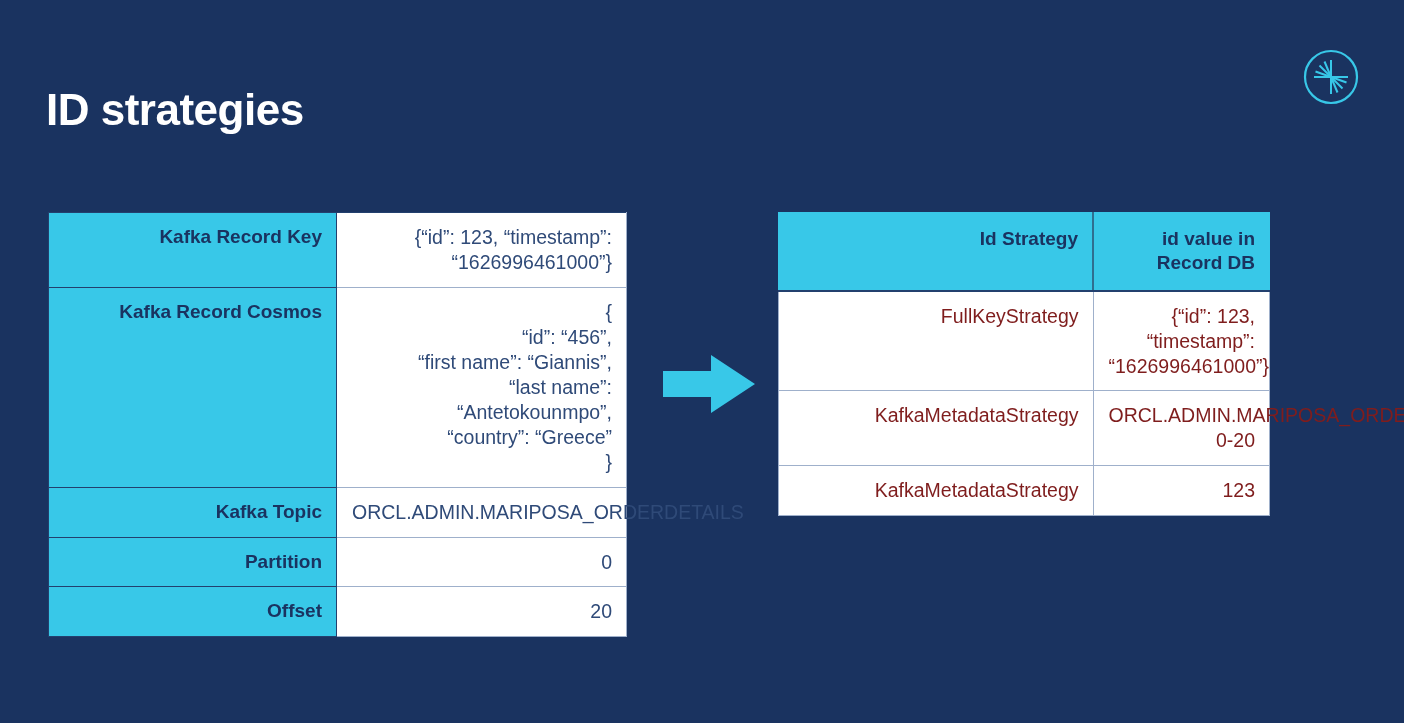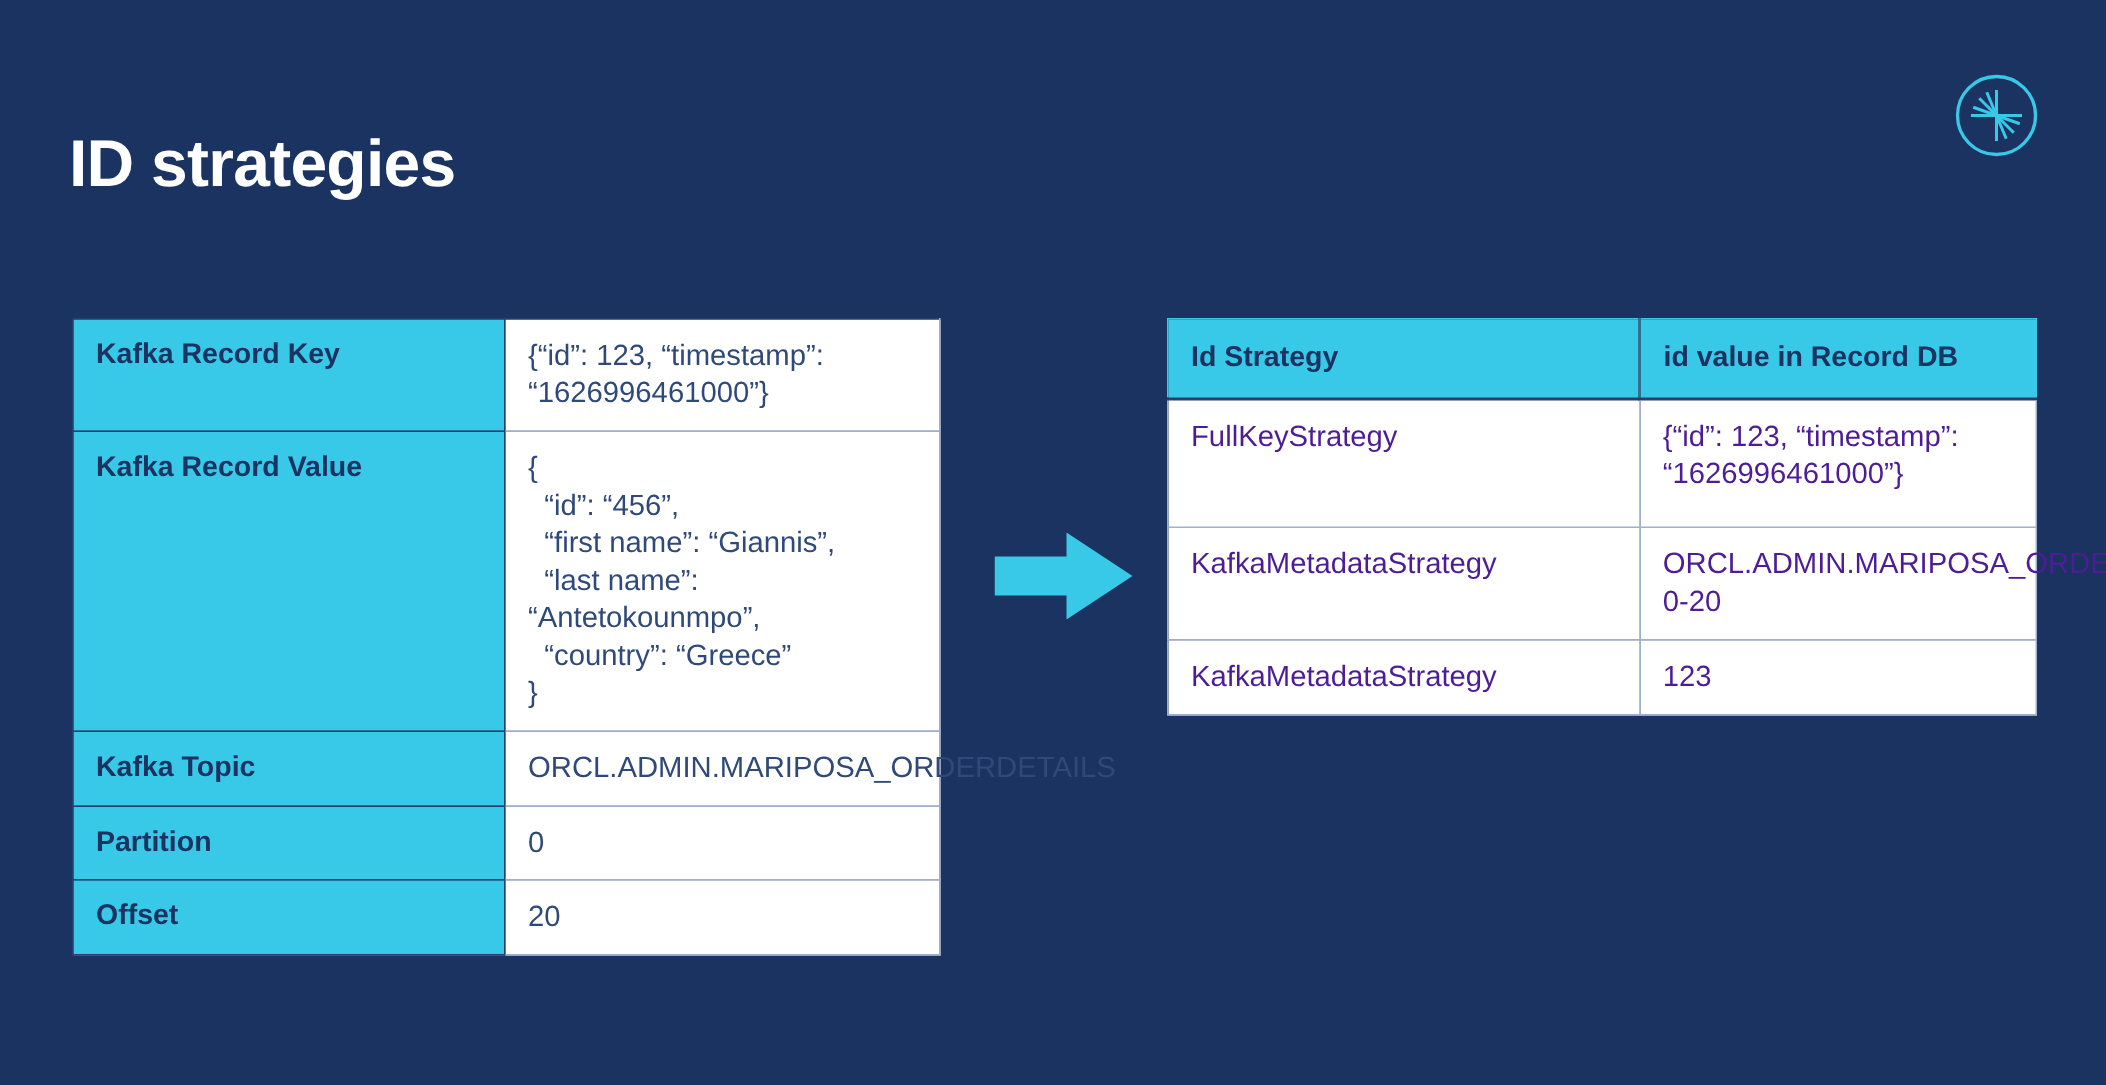--- a/index.html
+++ b/index.html
@@ -38,21 +38,21 @@
   }
 
   
   .tbl {
     position: absolute;
     border-collapse: collapse;
     table-layout: fixed;
   }
   .tbl td, .tbl th {
     vertical-align: top;
-    text-align: left;
+    text-align: right;
     padding: 12px 14px 12px 15px;
     font-size: 19.5px;
     line-height: 1.28;
   }
 
   
   .tbl-left {
     left: 48px;
     top: 212px;
     width: 579px;
@@ -76,36 +76,36 @@
   .tbl-left tr:first-child .v { border-top-color: #23406e; }
   .tbl-left tr:last-child  .v { border-bottom-color: #9fb0cb; }
   .tbl-left .v.pre {
     white-space: pre-wrap;
   }
 
   
   .tbl-right {
     left: 778px;
     top: 212px;
-    width: 580px;
+    width: 492px;
   }
   .tbl-right th {
     background: #38c8e8;
     color: #1a3360;
     font-weight: bold;
     font-size: 19px;
     border: 1.6px solid #38c8e8;
     border-bottom: 2.2px solid #23406e;
     padding-top: 14px;
     padding-bottom: 14px;
   }
   .tbl-right th.c1 { width: 284px; border-right: 2px solid #2f6f90; }
   .tbl-right td {
     background: #ffffff;
-    color: #4c1d95;
+    color: #7f1d1d;
     border: 1.4px solid #9fb0cb;
   }
   .tbl-right td.c1 { width: 284px; }
   .tbl-right tr.tall td { height: 60px; }
 
   
   .arrow {
     position: absolute;
     left: 663px;
     top: 355px;
@@ -136,21 +136,21 @@
   </svg>
 </div>
 
 <table class="tbl tbl-left">
   <tbody>
     <tr>
       <td class="k">Kafka Record Key</td>
       <td class="v pre">{“id”: 123, “timestamp”: “1626996461000”}</td>
     </tr>
     <tr>
-      <td class="k">Kafka Record Value</td>
+      <td class="k">Kafka Record Cosmos</td>
       <td class="v pre">{
   “id”: “456”,
   “first name”: “Giannis”,
   “last name”: “Antetokounmpo”,
   “country”: “Greece”
 }</td>
     </tr>
     <tr>
       <td class="k">Kafka Topic</td>
       <td class="v pre">ORCL.ADMIN.MARIPOSA_ORDERDETAILS</td>

